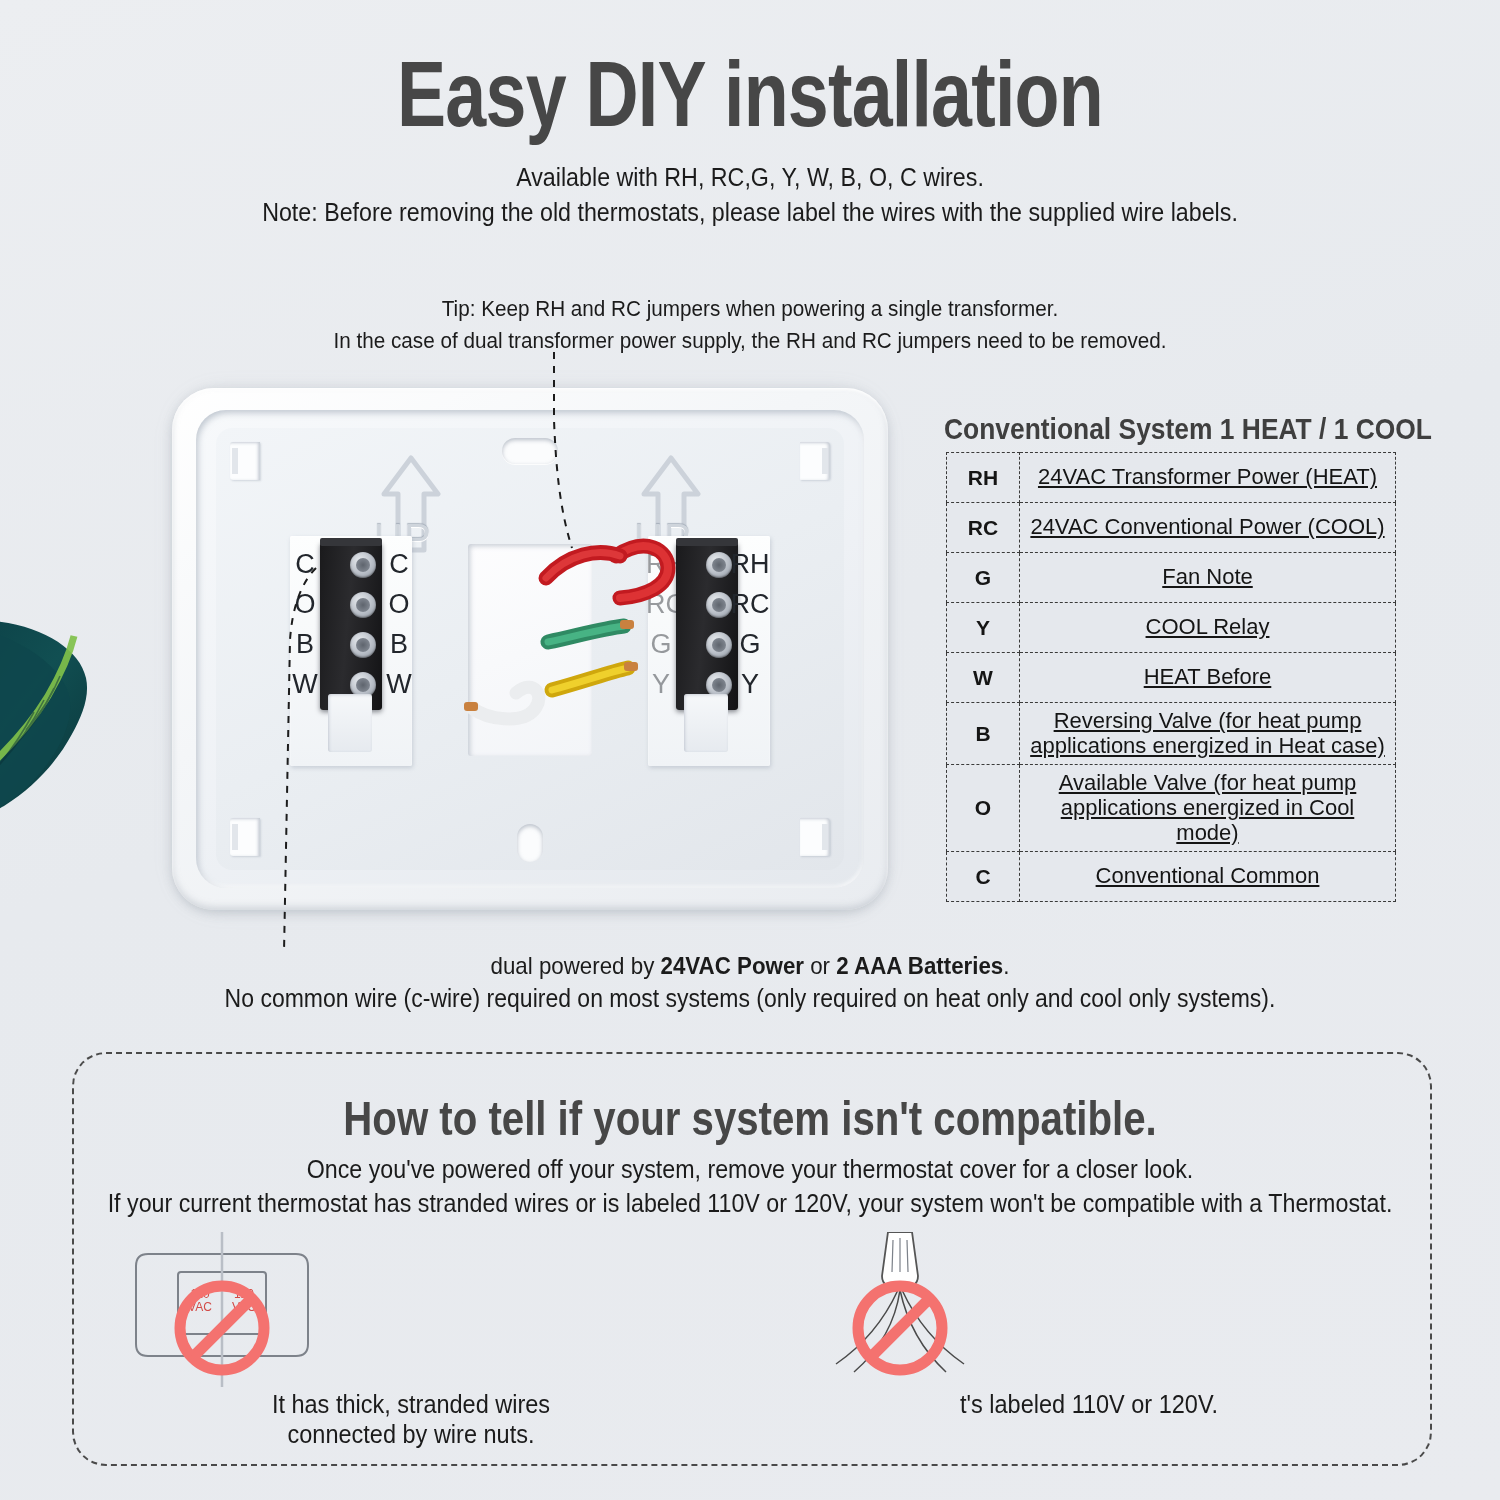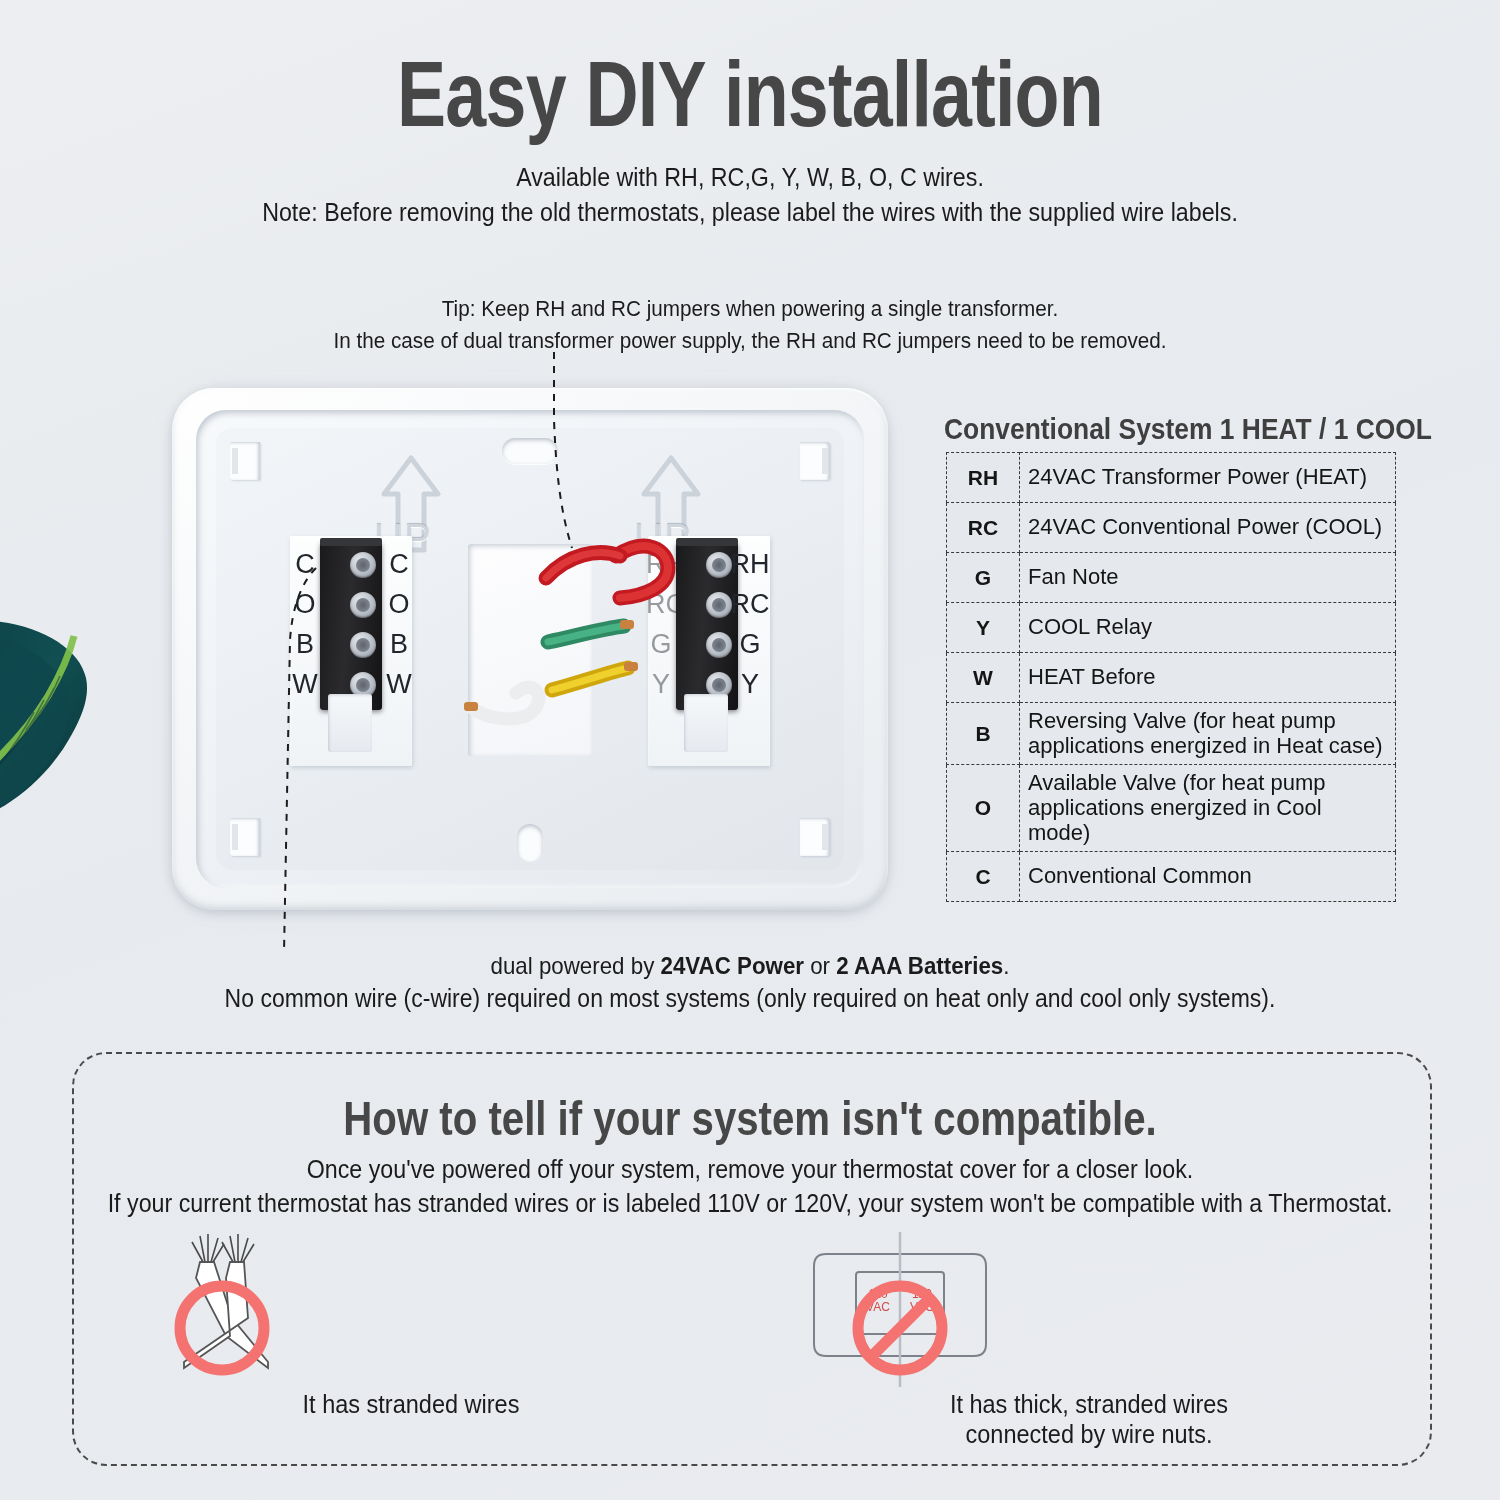--- a/index.html
+++ b/index.html
@@ -185,21 +185,21 @@
   .wtable td{
     border:1px dashed #3a3a3a;
     background:#e5e8ed;
     color:#151515;
     padding:0;
   }
   .wtable td.k{
     width:72px;text-align:center;font-weight:bold;font-size:21px;
   }
   .wtable td.v{
-    font-size:22px;padding:6px 8px;line-height:1.12;
+    text-align:center;font-size:22px;padding:6px 8px;line-height:1.12;text-decoration:underline;
   }
   .wtable tr{height:50px;}
 
   
   .dual{
     position:absolute;top:952px;left:0;width:1500px;text-align:center;
     font-size:24px;color:#1b1b1b;
     transform:scaleX(0.93);transform-origin:50% 50%;
   }
   .dual b{font-weight:bold;}
@@ -426,46 +426,51 @@
   </div>
   <div class="nocommon">No common wire (c-wire) required on most systems (only required on heat only and cool only systems).</div>
 
   <div class="panel"></div>
   <div class="panel-title">How to tell if your system isn't compatible.</div>
   <div class="panel-l1">Once you've powered off your system, remove your thermostat cover for a closer look.</div>
   <div class="panel-l2">If your current thermostat has stranded wires or is labeled 110V or 120V, your system won't be compatible with a Thermostat.</div>
 
   <div class="icons">
 
-    <div class="icell">
-      <svg class="iart" viewBox="0 0 300 155">
-        <g stroke="#4a4a4a" stroke-width="1.6" fill="none">
-          <path d="M133 30 L128 4 M136 30 L136 2 M139 30 L146 6 M131 30 L120 10 M141 30 L152 12"></path>
-          <path d="M163 30 L158 4 M166 30 L166 2 M169 30 L176 6 M161 30 L150 10 M171 30 L182 12"></path>
-        </g>
-        <g stroke="#555" stroke-width="1.8" fill="#fff">
-          <path d="M128 30 L142 30 L160 86 L196 130 L196 136 L154 104 L124 46 Z"></path>
-          <path d="M158 30 L172 30 L176 86 L112 130 L112 136 L158 104 L154 46 Z"></path>
-        </g>
-        <circle cx="150" cy="96" r="42" fill="none" stroke="#f4726f" stroke-width="11"></circle>
-      </svg>
-      <div class="icap">It has stranded wires</div>
-    </div>
 
     <div class="icell">
       <svg class="iart" viewBox="0 0 300 155">
         <path d="M76 22 L224 22 Q236 22 236 34 L236 112 Q236 124 224 124 L76 124 Q64 124 64 112 L64 34 Q64 22 76 22 Z" fill="none" stroke="#7d828a" stroke-width="2"></path>
         <rect x="106" y="40" width="88" height="62" fill="none" stroke="#7d828a" stroke-width="2" rx="3"></rect>
         <line x1="150" y1="0" x2="150" y2="155" stroke="#b9bec6" stroke-width="2.5"></line>
         <text x="128" y="66" font-family="Liberation Sans, sans-serif" font-size="12" fill="#d24a47" text-anchor="middle">110</text>
         <text x="128" y="79" font-family="Liberation Sans, sans-serif" font-size="12" fill="#d24a47" text-anchor="middle">VAC</text>
         <text x="172" y="66" font-family="Liberation Sans, sans-serif" font-size="12" fill="#d24a47" text-anchor="middle">120</text>
         <text x="172" y="79" font-family="Liberation Sans, sans-serif" font-size="12" fill="#d24a47" text-anchor="middle">VAC</text>
         <circle cx="150" cy="96" r="42" fill="none" stroke="#f4726f" stroke-width="11"></circle>
         <line x1="121" y1="125" x2="179" y2="67" stroke="#f4726f" stroke-width="11"></line>
       </svg>
       <div class="icap" style="white-space:pre-line">It has thick, stranded wires
 connected by wire nuts.</div>
     </div>
 
+    <div class="icell">
+      <svg class="iart" viewBox="0 0 300 155">
+        <path d="M138 0 L162 0 L168 44 Q168 56 150 58 Q132 56 132 44 Z" fill="#fff" stroke="#555" stroke-width="1.8"></path>
+        <g stroke="#7d828a" stroke-width="1.2" fill="none">
+          <path d="M143 8 L142 40"></path>
+            <path d="M150 6 L150 40"></path>
+            <path d="M157 8 L158 40"></path>
+        </g>
+        <g stroke="#4a4a4a" stroke-width="1.5" fill="none">
+          <path d="M148 58 C 136 84, 118 110, 86 132"></path>
+          <path d="M150 58 C 146 86, 134 114, 104 140"></path>
+          <path d="M152 58 C 164 84, 182 110, 214 132"></path>
+          <path d="M150 58 C 156 86, 168 114, 196 140"></path>
+        </g>
+        <circle cx="150" cy="96" r="42" fill="none" stroke="#f4726f" stroke-width="11"></circle>
+        <line x1="121" y1="125" x2="179" y2="67" stroke="#f4726f" stroke-width="11"></line>
+      </svg>
+      <div class="icap">t's labeled 110V or 120V.</div>
+    </div>
   </div>
 
 </div>
 
 </body></html>

